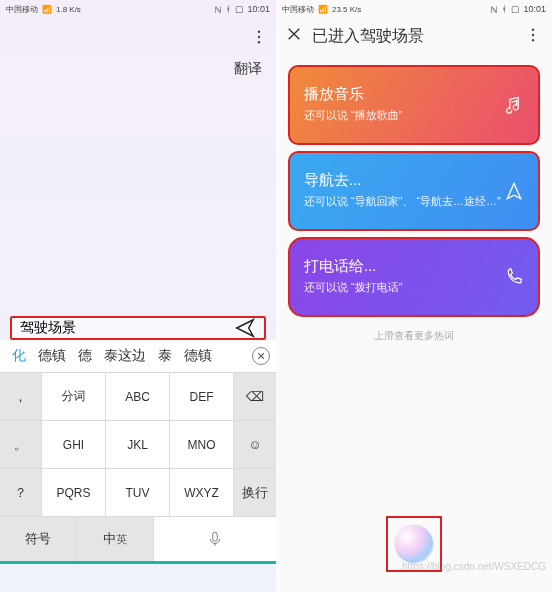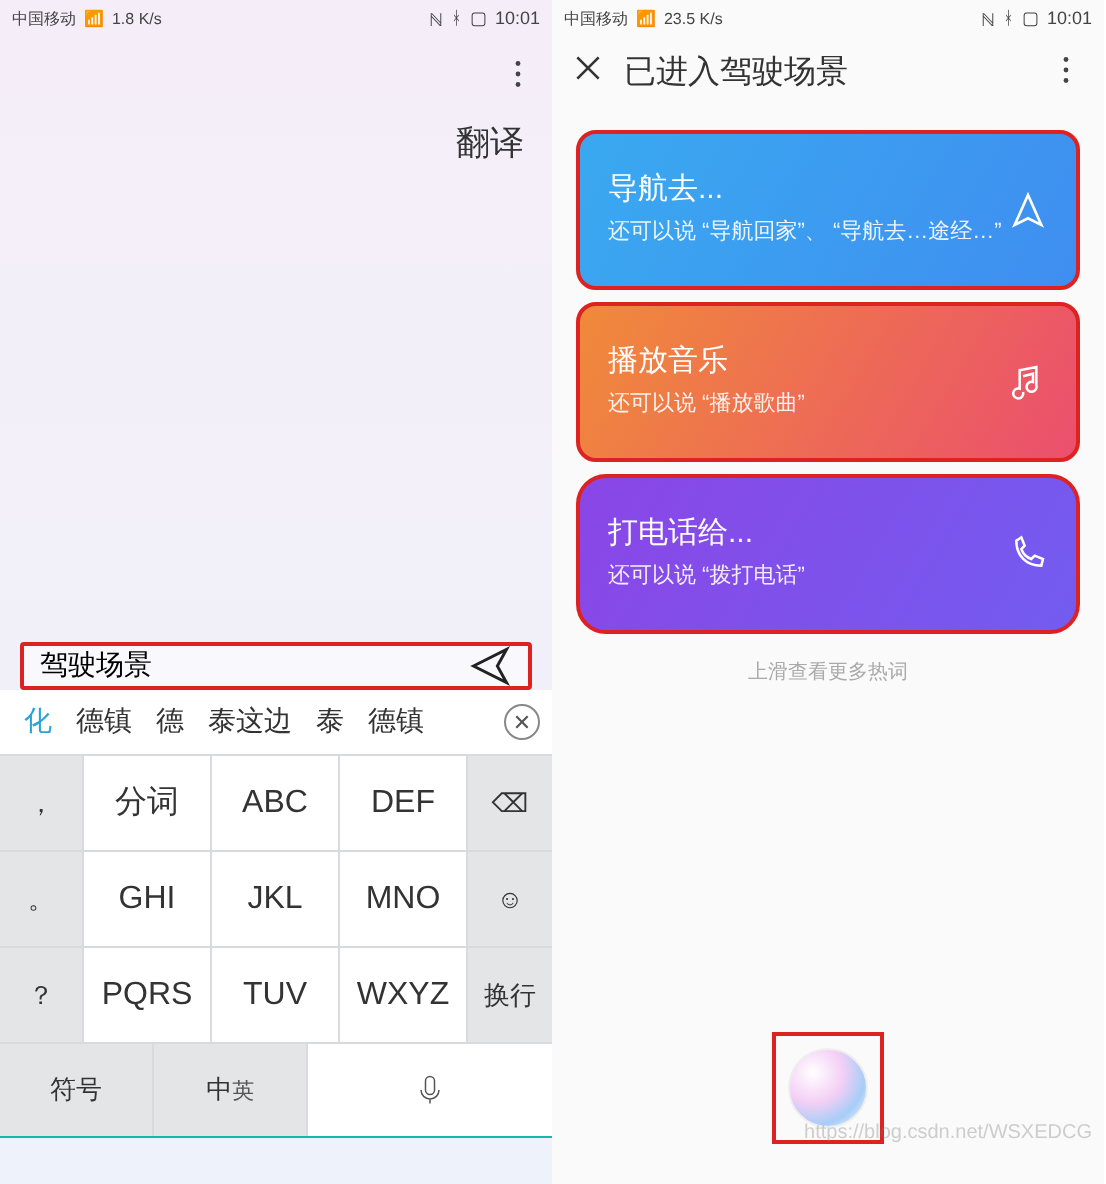--- a/index.html
+++ b/index.html
@@ -6,33 +6,33 @@
   body { background: #fff; width: 553px; height: 592px; display: flex; }
   .phone { width: 276px; height: 592px; position: relative; overflow: hidden; }
   .phone.left { background: linear-gradient(180deg,#f5eef8 0%,#eef2fb 100%); }
   .phone.right { background: #fafafa; }
   .statusbar { height: 18px; display: flex; align-items: center; justify-content: space-between; padding: 0 6px; font-size: 8px; color: #444; }
   .statusbar .sb-left, .statusbar .sb-right { display: flex; align-items: center; gap: 4px; }
   .statusbar .sb-right { font-size: 9px; }
   .header { display: flex; align-items: center; padding: 10px 8px; }
   .header .spacer { flex: 1; }
   .more-icon { width: 18px; height: 18px; }
-  .translate-row { text-align: right; padding: 4px 14px 0 0; font-size: 17px; color: #333; }
+  .translate-row { text-align: right; padding: 4px 14px 0 0; font-size: 14px; color: #333; }
   .left .content-gap { height: 238px; }
   .input-wrap { margin: 0 10px; border: 2px solid #d22; border-radius: 2px; display: flex; align-items: center; background: rgba(255,255,255,0.6); padding: 0 8px; height: 24px; }
   .input-wrap input { flex: 1; border: none; outline: none; background: transparent; font-size: 14px; }
   .send-icon { width: 22px; height: 22px; }
   .candidates { display: flex; align-items: center; height: 32px; padding: 0 6px; font-size: 14px; color: #333; background: #fff; }
   .candidates span { padding: 0 6px; }
   .candidates .active { color: #2aa3d8; }
   .cand-close { margin-left: auto; width: 18px; height: 18px; border:1px solid #888; border-radius:50%; display:flex;align-items:center;justify-content:center;font-size:11px;color:#555;}
   .kb { background: #eceeef; }
   .kb-row { display: flex; height: 48px; border-top: 1px solid #d8dadd; }
-  .kb-row:last-child{border-bottom:1px solid #14b8a6;}
-  .kb-key { flex: 1; display: flex; align-items: center; justify-content: center; font-size: 16px; color: #333; border-right: 1px solid #d8dadd; background:#fff;}
+  .kb-row:last-child{border-bottom:3px solid #14b8a6;}
+  .kb-key { flex: 1; display: flex; align-items: center; justify-content: center; font-size: 12px; color: #333; border-right: 1px solid #d8dadd; background:#fff;}
   .kb-key.func { background:#e3e5e7;font-size:13px; }
   .kb-key:last-child{border-right:none;}
   .kb-key.func.side{flex:0 0 42px;}
   .kb-key.func.bottom{flex:1;}
   .kb-key small{font-size:11px;color:#555;}
 
   
   .rheader { display:flex; align-items:flex-start; gap:10px; padding: 8px 10px 12px 10px; }
   .rheader .title{ font-size:16px; color:#333;}
   .card { margin: 6px 12px; border:2px solid #d22; border-radius:10px; padding:12px 14px 14px 14px; color:#fff; font-size:14px; position:relative; height:80px; display:flex; flex-direction:column; justify-content:center;}
@@ -147,32 +147,32 @@
       </svg>
     <span class="title">已进入驾驶场景</span>
     <span style="flex:1"></span>
     <svg class="more-icon" width="18" height="18" viewBox="0 0 24 24">
         <circle cx="12" cy="5" r="1.6" fill="#444"></circle>
         <circle cx="12" cy="12" r="1.6" fill="#444"></circle>
         <circle cx="12" cy="19" r="1.6" fill="#444"></circle>
       </svg>
   </div>
 
+  <div class="card orange">
+    <div class="ct">播放音乐</div>
+    <div class="cs">还可以说 “播放歌曲”</div>
+    <svg class="cicon" width="20" height="20" viewBox="0 0 24 24">
+        <path d="M9 18a3 3 0 11-2-2V5l10-2v11a3 3 0 11-2-2V7L9 8.5" fill="none" stroke="#fff" stroke-width="1.5"></path>
+      </svg>
+  </div>
   <div class="card blue">
     <div class="ct">导航去...</div>
     <div class="cs">还可以说 “导航回家”、 “导航去…途经…”</div>
     <svg class="cicon" width="20" height="20" viewBox="0 0 24 24">
         <path d="M12 3l8 18-8-4-8 4z" fill="none" stroke="#fff" stroke-width="1.6"></path>
-      </svg>
-  </div>
-  <div class="card orange">
-    <div class="ct">播放音乐</div>
-    <div class="cs">还可以说 “播放歌曲”</div>
-    <svg class="cicon" width="20" height="20" viewBox="0 0 24 24">
-        <path d="M9 18a3 3 0 11-2-2V5l10-2v11a3 3 0 11-2-2V7L9 8.5" fill="none" stroke="#fff" stroke-width="1.5"></path>
       </svg>
   </div>
   <div class="card purple">
     <div class="ct">打电话给...</div>
     <div class="cs">还可以说 “拨打电话”</div>
     <svg class="cicon" width="20" height="20" viewBox="0 0 24 24">
         <path d="M5 4c0 9 6 15 15 15l1-4-5-2-2 2c-3-1-5-3-6-6l2-2-2-5z" fill="none" stroke="#fff" stroke-width="1.5"></path>
       </svg>
   </div>
 

